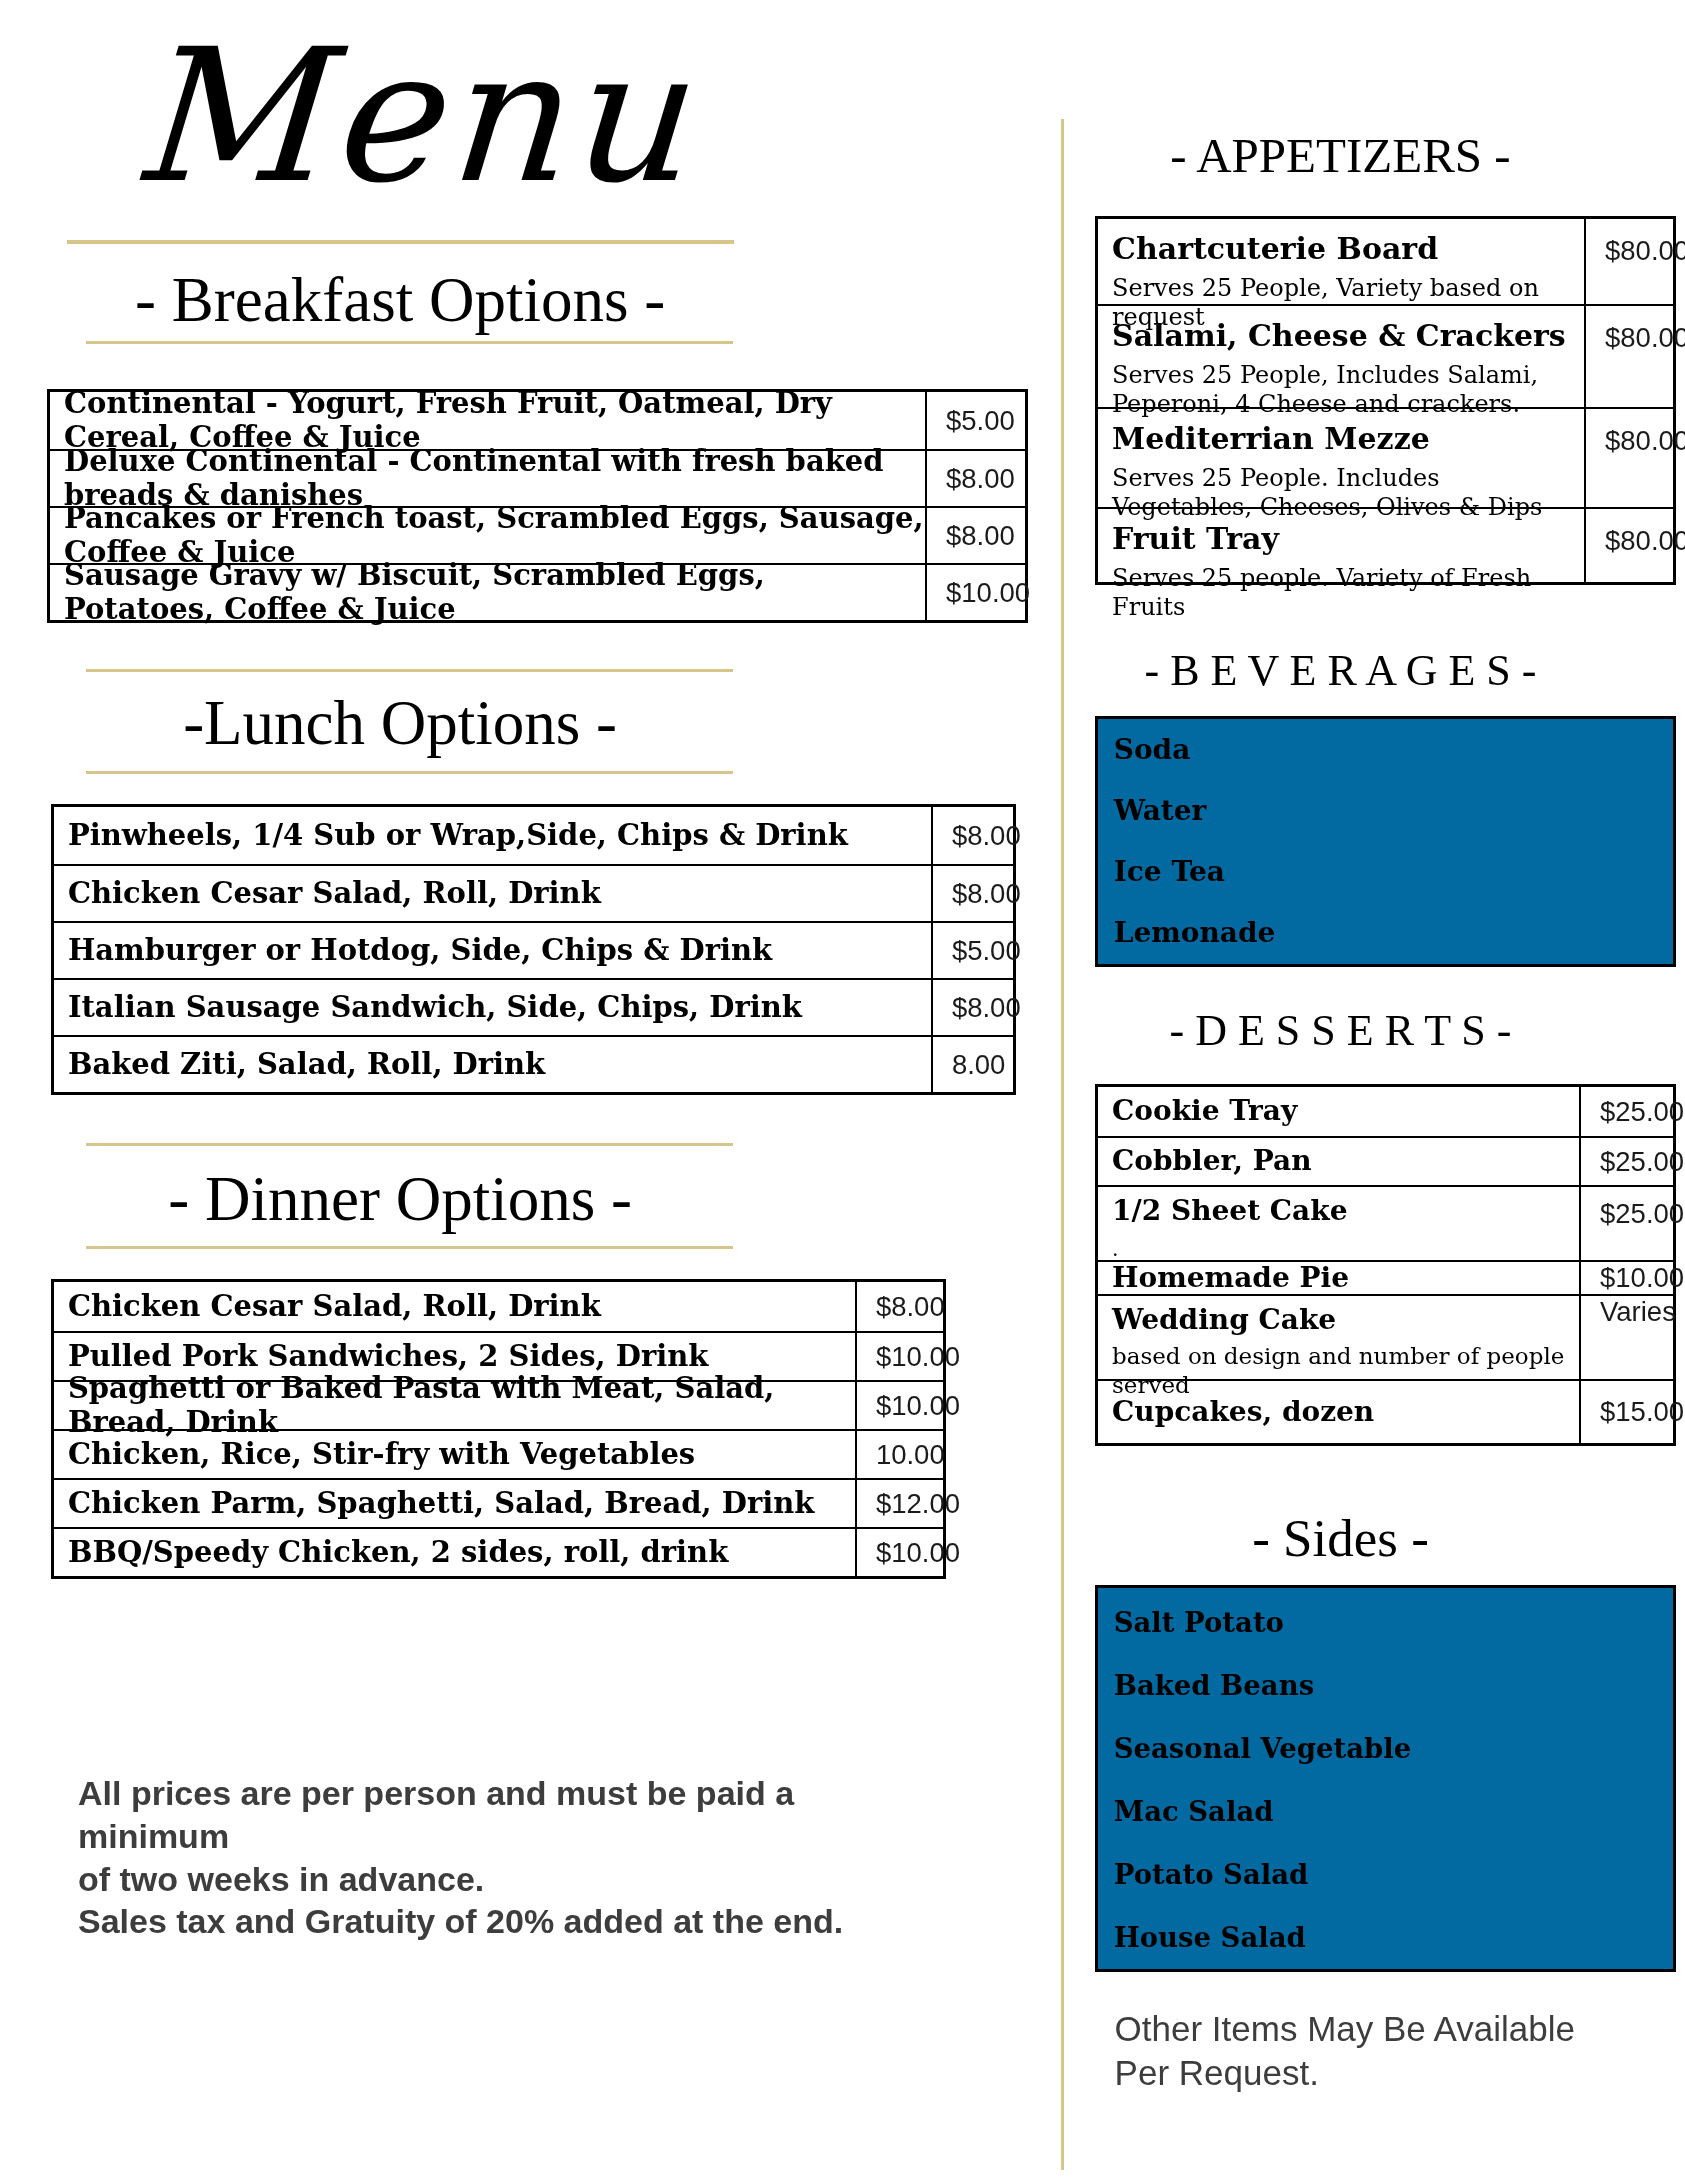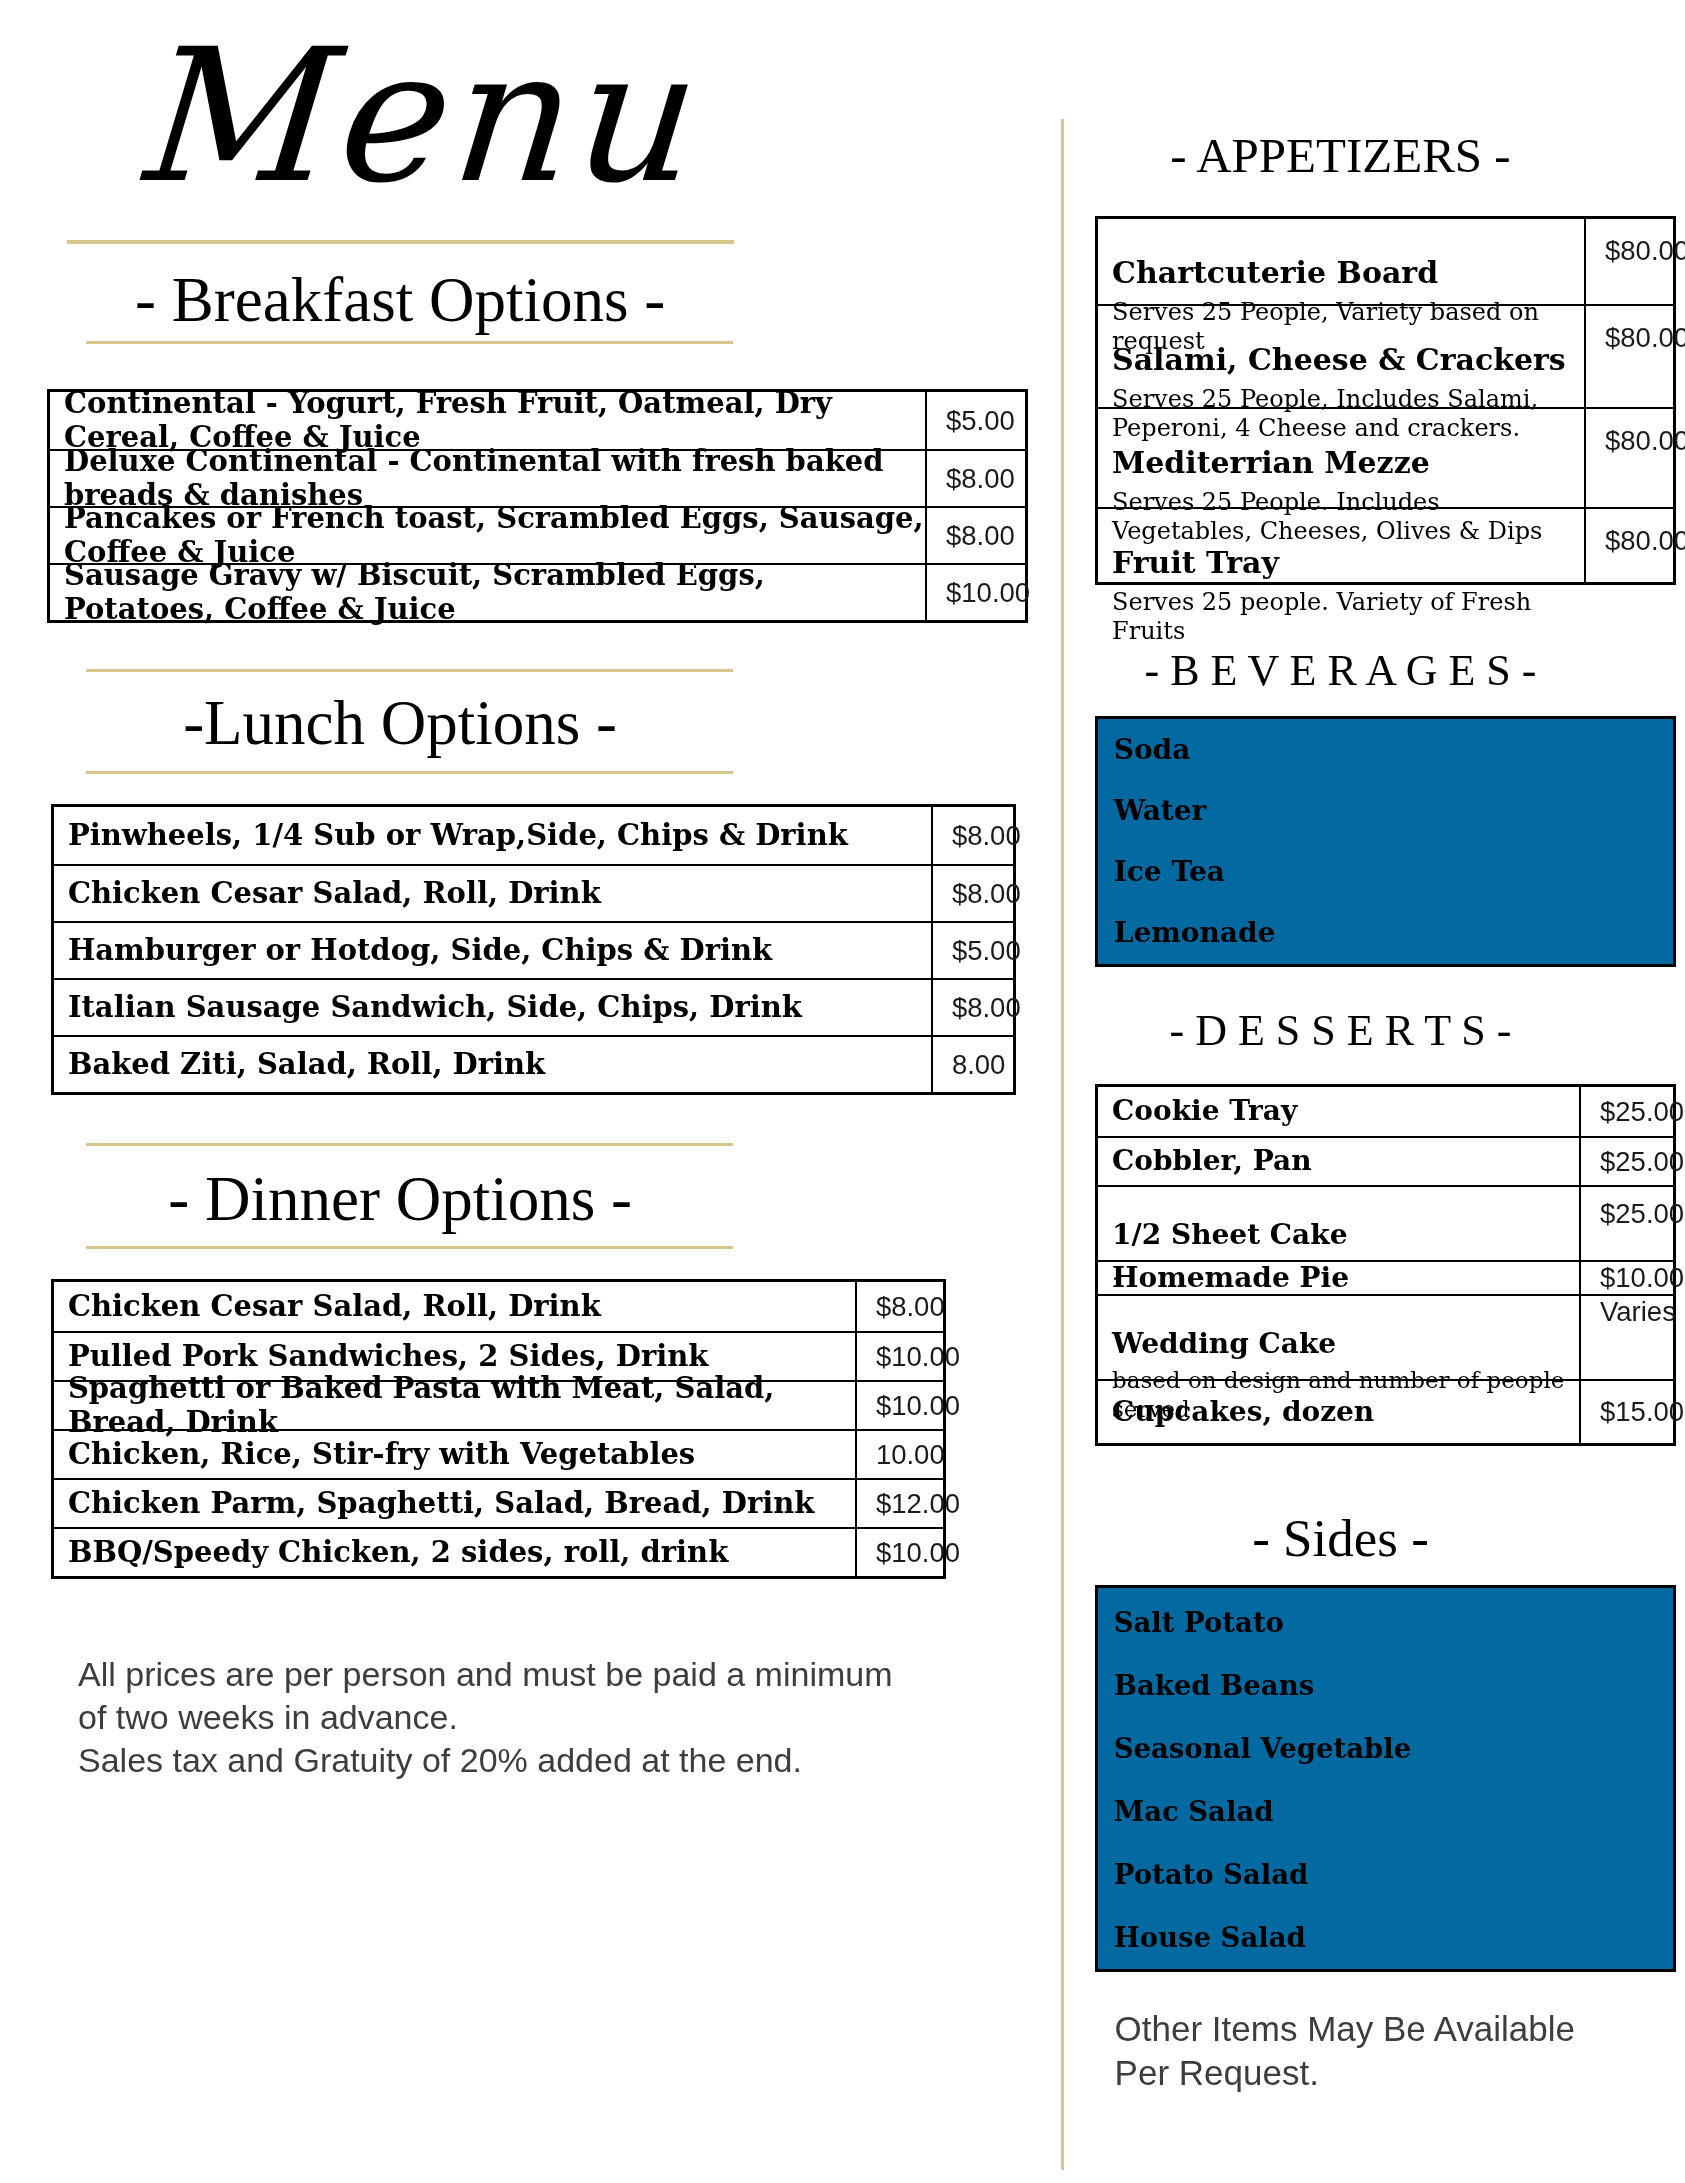--- a/index.html
+++ b/index.html
@@ -16,21 +16,21 @@
   .mtable{border:3.1px solid #000;box-sizing:border-box;background:#fff;}
   .mrow{display:flex;border-top:2.4px solid #000;box-sizing:border-box;}
   .mrow:first-child{border-top:none;}
   .cell-name{flex:1;display:flex;align-items:center;padding-left:14px;
         font-weight:bold;font-size:29px;line-height:1.15;}
   .cell-price{border-left:2.4px solid #000;display:flex;align-items:center;padding-left:19px;
         font-family:"Liberation Sans",sans-serif;font-size:27.5px;color:#1b1b1b;box-sizing:border-box;flex:none;}
   .row-b{height:57px;}
   .row-l{height:57px;}
   .row-d{height:49px;}
-  .name-block{flex:1;padding:12.6px 14px 9.4px 14px;margin-top:24px;}
+  .name-block{flex:1;padding:12.6px 14px 9.4px 14px;}
   .app-title{font-weight:bold;font-size:30px;line-height:1.1;}
   .app-desc{font-size:24px;line-height:1.22;margin-top:9.4px;font-weight:normal;}
   .price-top{align-items:flex-start;padding-top:15.7px;}
   .plainbox{border:3.1px solid #000;box-sizing:border-box;background:#0369a1;}
   .plain-item{display:flex;align-items:center;padding-left:15.7px;font-weight:bold;font-size:28px;}
   .bev-item{height:61px;}
   .side-item{height:63px;}
   .footer-text{font-family:"Liberation Sans",sans-serif;color:#3d3d3d;font-size:34px;line-height:1.26;}
 </style>
 </head>
@@ -116,21 +116,21 @@
       <div class="mrow row-d">
         <div class="cell-name">Chicken Parm, Spaghetti, Salad, Bread, Drink</div>
         <div class="cell-price" style="width:88px;">$12.00</div>
       </div>
       <div class="mrow row-d">
         <div class="cell-name">BBQ/Speedy Chicken, 2 sides, roll, drink</div>
         <div class="cell-price" style="width:88px;">$10.00</div>
       </div>
     </div>
 
-    <div class="abs footer-text" style="left:31px;top:1653px;width:848px;">
+    <div class="abs footer-text" style="left:31px;top:1772px;width:848px;font-weight:bold;">
       <div>All prices are per person and must be paid a minimum</div>
       <div>of two weeks in advance.</div>
       <div>Sales tax and Gratuity of 20% added at the end.</div>
     </div>
   </div>
 
   <div class="abs goldline" style="left:1061px;top:119px;width:3.1px;height:2051px;"></div>
 
   <div class="abs" style="left:1095px;top:0;width:581px;height:2183px;">
 

